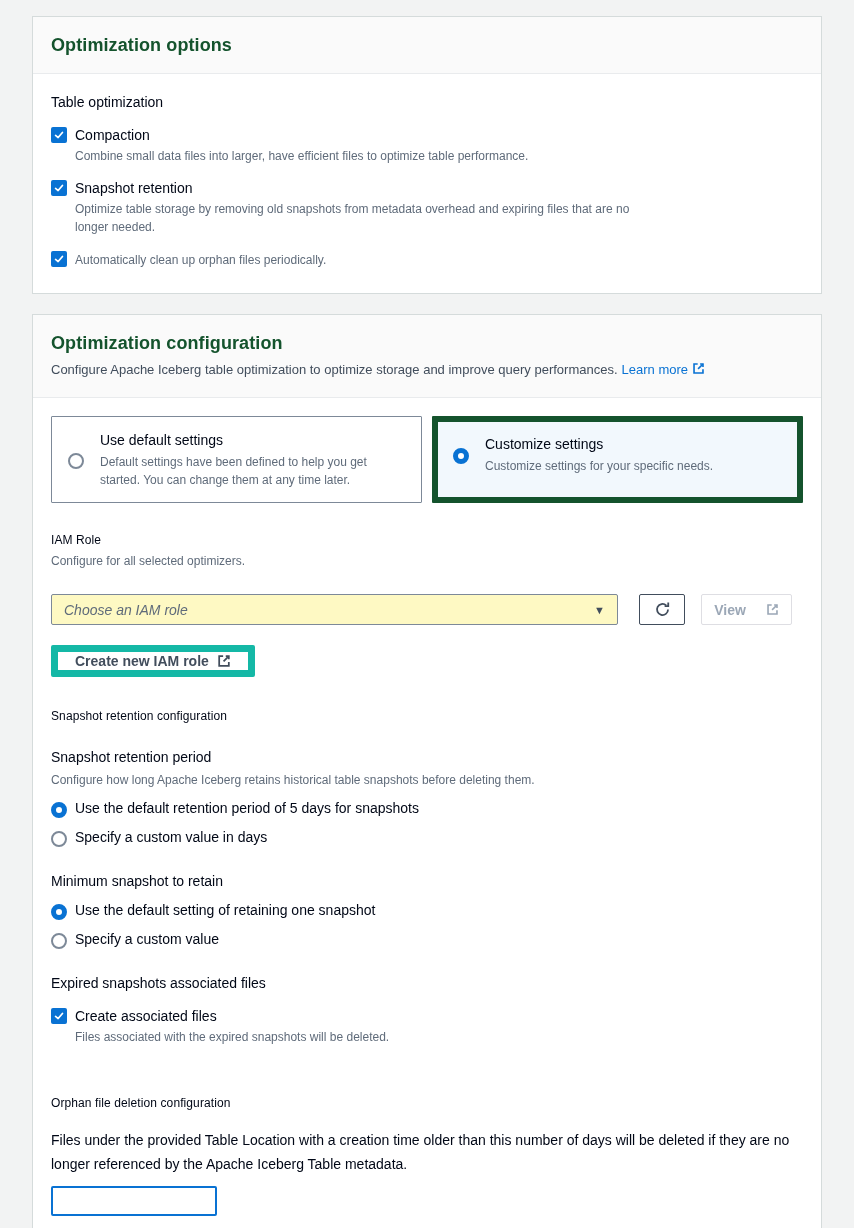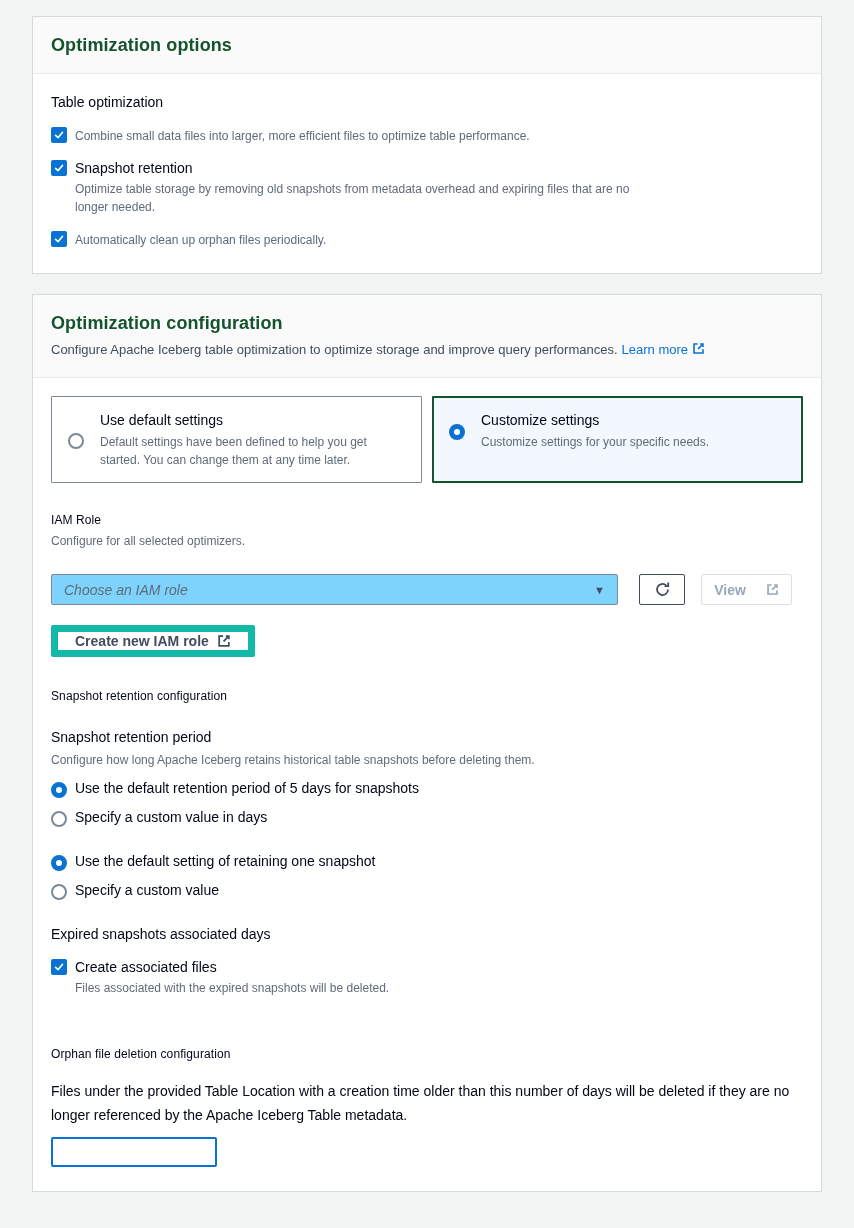--- a/index.html
+++ b/index.html
@@ -30,34 +30,34 @@
 
   
   .radio-row { display:flex; align-items:flex-end; margin-top:9px; }
   .radio { flex:0 0 16px; width:16px; height:16px; border-radius:50%; background:#fff;
            border:2px solid #7d8998; margin:2px 8px 0 0; cursor:pointer; }
   .radio.sel { border:5px solid #0972d3; }
 
   
   .tiles { display:grid; grid-template-columns:1fr 1fr; gap:10px; }
   .tile  { border:1px solid #7d8998; border-radius:1px; background:#fff; padding:13px 16px; cursor:pointer; }
-  .tile.selected { border:2px solid #14532d; background:#f2f8fd; padding:12px 15px; }
+  .tile.selected { border:6px solid #14532d; background:#f2f8fd; padding:12px 15px; }
   .tile-inner { display:flex; align-items:center; }
   .tile-text  { margin-left:8px; }
   .tile-label { font-size:14px; color:#000716; line-height:20px; }
   .tile-desc  { margin-top:3px; max-width:300px; }
   .tile.selected .tile-desc { max-width:none; }
 
   .section-heading { font-size:12px; font-weight:400; color:#000716; letter-spacing:.1px; }
 
   .iam-section { margin-top:30px; }
   .iam-desc { margin-top:5px; }
 
   .select-row { margin-top:24px; display:flex; align-items:center; }
-  .select { width:567px; height:31px; border:1px solid #7d8998; border-radius:2px; background:#7dd3fc;
+  .select { width:567px; height:31px; border:1px solid #7d8998; border-radius:2px; background:#fef9c3;
             display:flex; align-items:center; padding:0 12px; cursor:pointer; }
   .select-placeholder { font-style:italic; font-size:14px; color:#5f6b7a; }
   .select-caret { margin-left:auto; font-size:11px; color:#414d5c; }
 
   .btn { display:inline-flex; align-items:center; justify-content:center; height:31px;
          border-radius:2px; background:#fff; font-size:14px; font-weight:700; cursor:pointer; }
   .btn-refresh { width:46px; border:1px solid #414d5c; margin-left:21px; color:#414d5c; }
   .btn-view { width:91px; border:1px solid #dedee3; margin-left:16px; color:#9ba7b6; gap:20px; }
   .btn-create { margin-top:20px; padding:0 17px; height:32px; border:7px solid #14b8a6; color:#414d5c; gap:8px; }
 
@@ -87,21 +87,22 @@
   <div class="panel-body">
     <div class="field-label">Table optimization</div>
 
     <div class="cb-row">
       <span class="cb-box">
         <svg width="12" height="12" viewBox="0 0 14 14">
             <polyline points="3,7.5 6,10 11,4" fill="none" stroke="#ffffff" stroke-width="2" stroke-linecap="round" stroke-linejoin="round"></polyline>
           </svg>
       </span>
       <div>
-        <div class="small-desc cb-desc">Combine small data files into larger, more efficient files to optimize table performance.</div>
+        <div class="cb-label">Compaction</div>
+        <div class="small-desc cb-desc">Combine small data files into larger, have efficient files to optimize table performance.</div>
       </div>
     </div>
 
     <div class="cb-row">
       <span class="cb-box">
         <svg width="12" height="12" viewBox="0 0 14 14">
             <polyline points="3,7.5 6,10 11,4" fill="none" stroke="#ffffff" stroke-width="2" stroke-linecap="round" stroke-linejoin="round"></polyline>
           </svg>
       </span>
       <div>
@@ -205,32 +206,33 @@
           <span class="radio sel"></span>
           <span class="field-label">Use the default retention period of 5 days for snapshots</span>
         </div>
         <div class="radio-row">
           <span class="radio"></span>
           <span class="field-label">Specify a custom value in days</span>
         </div>
       </div>
 
       <div class="group">
+        <div class="field-label">Minimum snapshot to retain</div>
         <div class="radio-row">
           <span class="radio sel"></span>
           <span class="field-label">Use the default setting of retaining one snapshot</span>
         </div>
         <div class="radio-row">
           <span class="radio"></span>
           <span class="field-label">Specify a custom value</span>
         </div>
       </div>
 
       <div class="group">
-        <div class="field-label">Expired snapshots associated days</div>
+        <div class="field-label">Expired snapshots associated files</div>
         <div class="cb-row">
           <span class="cb-box">
             <svg width="12" height="12" viewBox="0 0 14 14">
                 <polyline points="3,7.5 6,10 11,4" fill="none" stroke="#ffffff" stroke-width="2" stroke-linecap="round" stroke-linejoin="round"></polyline>
               </svg>
           </span>
           <div>
             <div class="cb-label">Create associated files</div>
             <div class="small-desc cb-desc">Files associated with the expired snapshots will be deleted.</div>
           </div>

